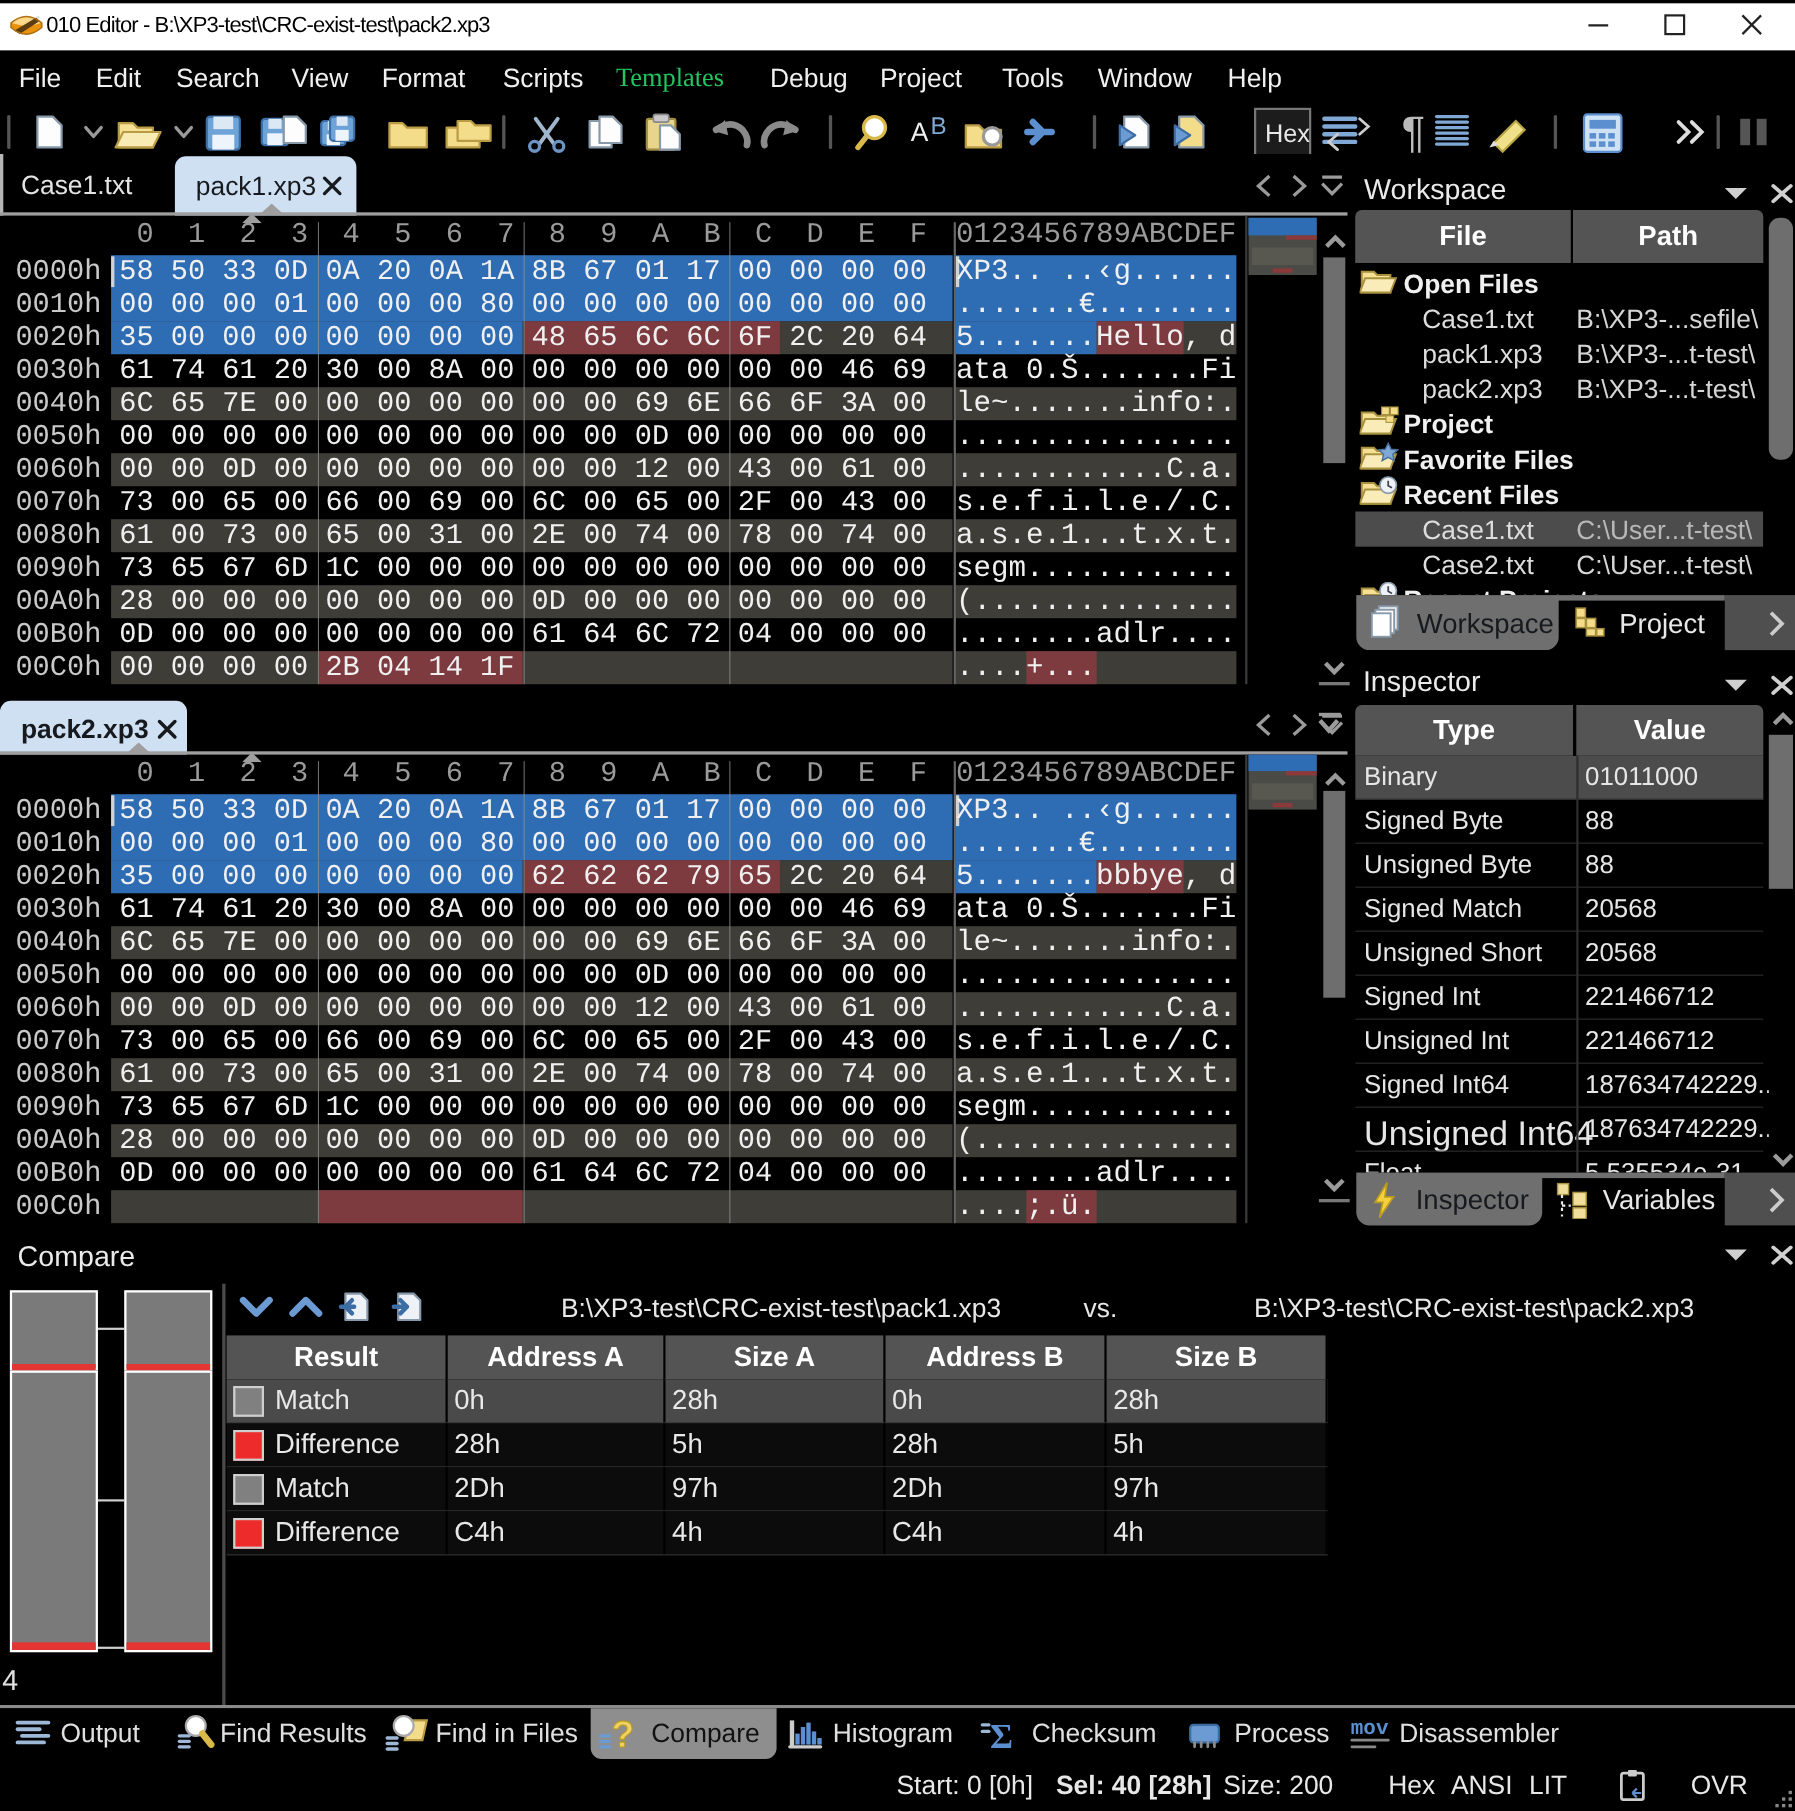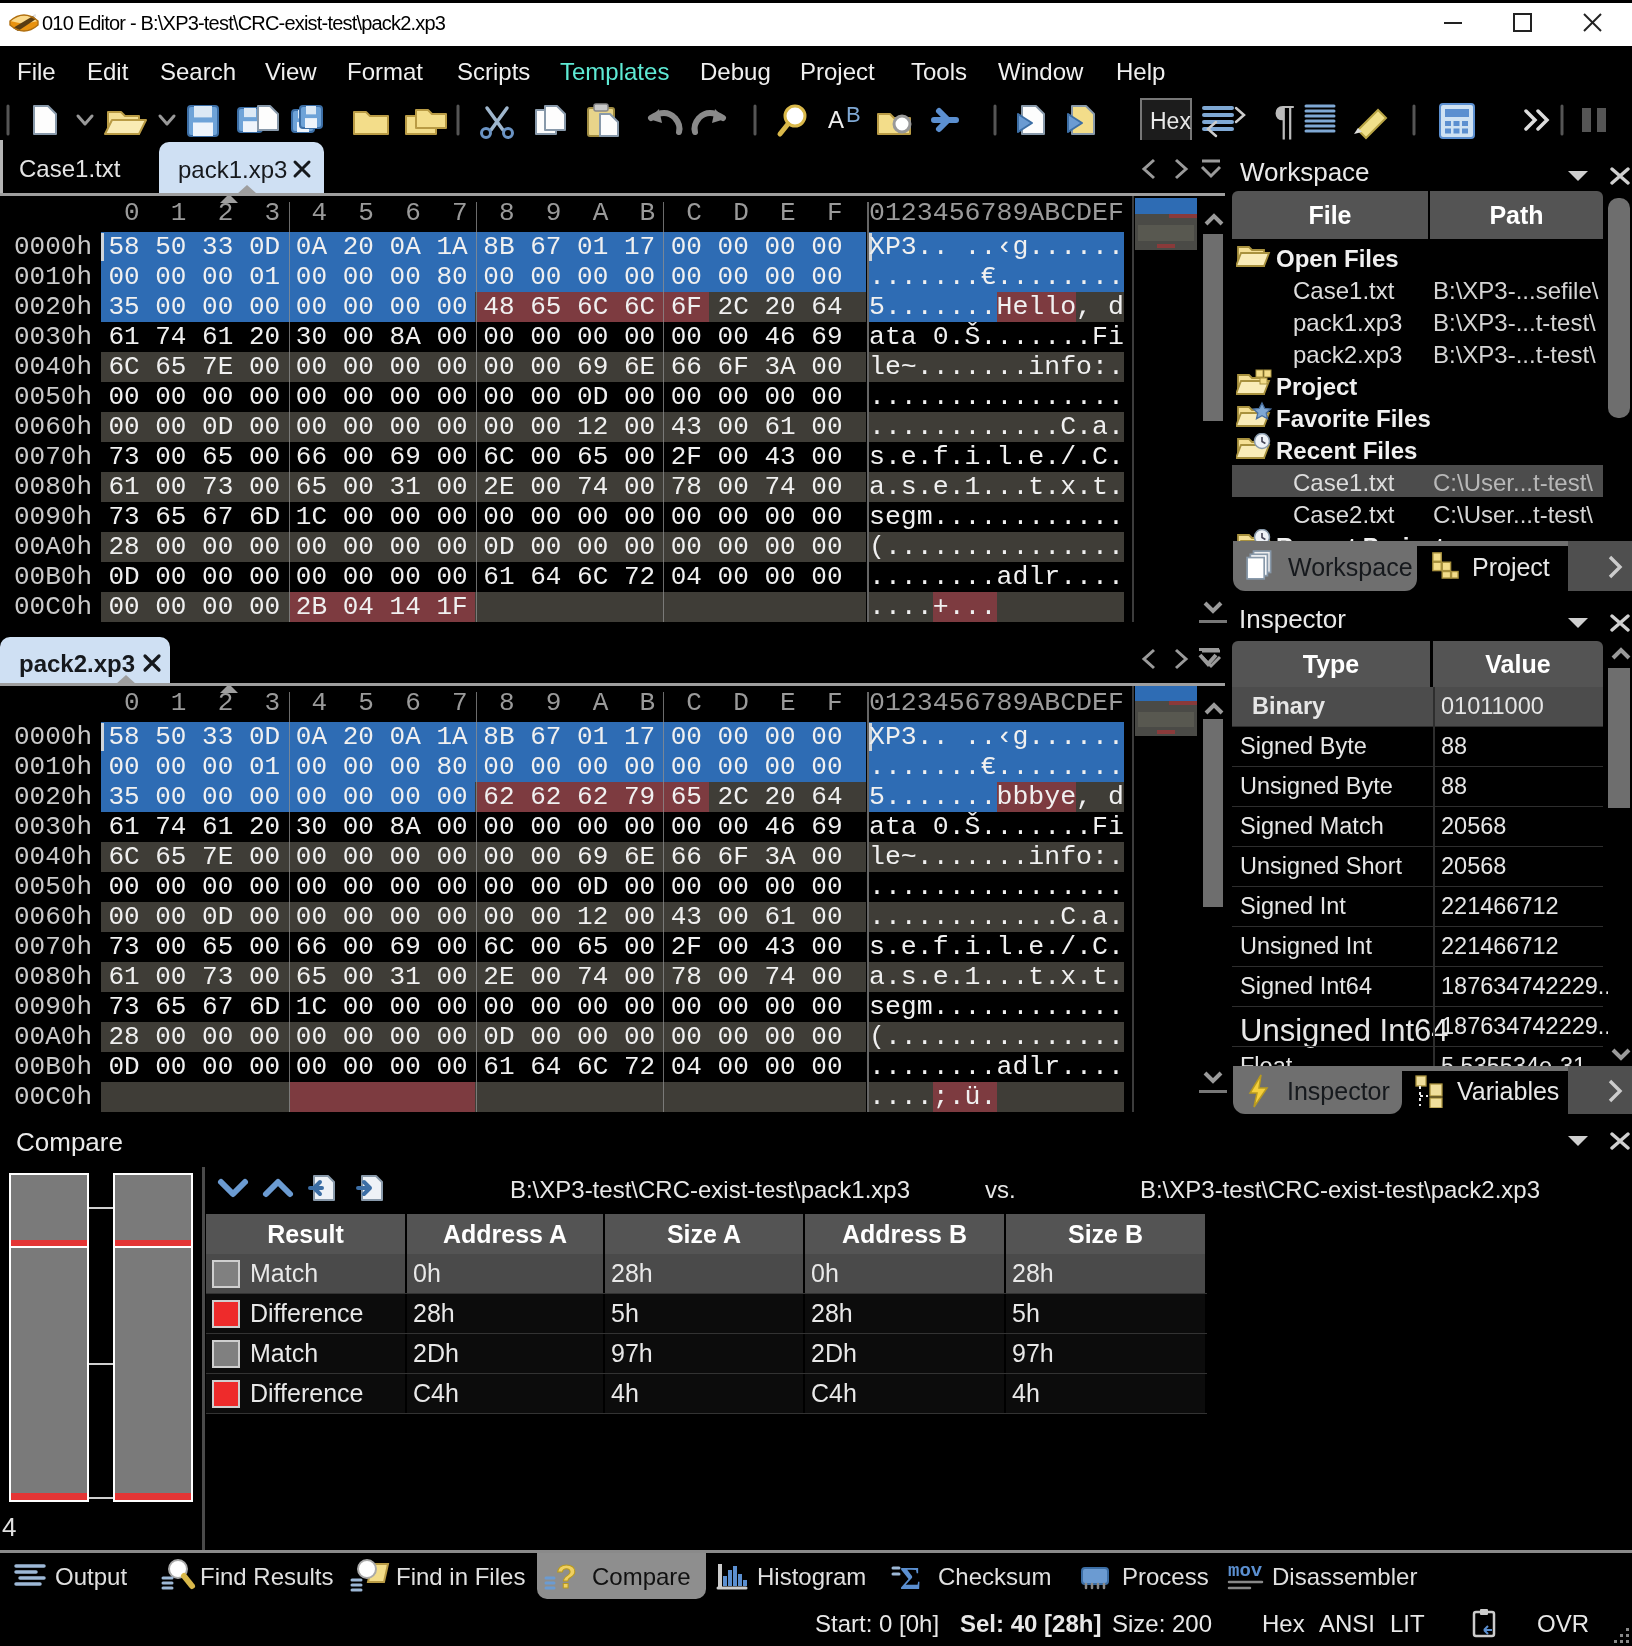--- a/index.html
+++ b/index.html
@@ -26,21 +26,21 @@
       <line x1="154" y1="4" x2="171" y2="21" stroke="#222" stroke-width="2"></line>
       <line x1="171" y1="4" x2="154" y2="21" stroke="#222" stroke-width="2"></line>
     </svg>
 <div style="position:absolute;left:0px;top:46px;width:1632px;height:50px;background:#000;"></div>
 <div style="position:absolute;left:17px;top:58px;font-size:24px;color:#f0f0f0;">File</div>
 <div style="position:absolute;left:87px;top:58px;font-size:24px;color:#f0f0f0;">Edit</div>
 <div style="position:absolute;left:160px;top:58px;font-size:24px;color:#f0f0f0;">Search</div>
 <div style="position:absolute;left:265px;top:58px;font-size:24px;color:#f0f0f0;">View</div>
 <div style="position:absolute;left:347px;top:58px;font-size:24px;color:#f0f0f0;">Format</div>
 <div style="position:absolute;left:457px;top:58px;font-size:24px;color:#f0f0f0;">Scripts</div>
-<div style="position:absolute;left:560px;top:58px;font-size:24px;color:#5eead4;">Templates</div>
+<div style="position:absolute;left:560px;top:58px;font-size:24px;color:#22c55e;font-family:Liberation Serif, serif;">Templates</div>
 <div style="position:absolute;left:700px;top:58px;font-size:24px;color:#f0f0f0;">Debug</div>
 <div style="position:absolute;left:800px;top:58px;font-size:24px;color:#f0f0f0;">Project</div>
 <div style="position:absolute;left:911px;top:58px;font-size:24px;color:#f0f0f0;">Tools</div>
 <div style="position:absolute;left:998px;top:58px;font-size:24px;color:#f0f0f0;">Window</div>
 <div style="position:absolute;left:1116px;top:58px;font-size:24px;color:#f0f0f0;">Help</div>
 <div style="position:absolute;left:0px;top:96px;width:1632px;height:48px;background:#000;"></div>
 <svg style="position:absolute;left:0px;top:96px;width:1632px;height:48px;" viewBox="0 0 1632 48">
 <g stroke-linecap="round" stroke-linejoin="round">
 <line x1="8" y1="10" x2="8" y2="38" stroke="#555" stroke-width="3"></line>
 <path d="M34 10 h14 l8 8 v20 h-22 z" fill="#fdfdfd" stroke="#8899aa" stroke-width="2"></path>
@@ -411,21 +411,21 @@
 <svg style="position:absolute;left:1566px;top:614px;width:70px;height:18px;" viewBox="0 0 70 18">
       <path d="M2 4 l10 10 l10 -10 z" fill="#cfcfcf"></path>
       <path d="M46 2 L62 16 M62 2 L46 16" stroke="#cfcfcf" stroke-width="3.4" stroke-linecap="round"></path>
     </svg>
 <div style="position:absolute;left:1232px;top:641px;width:198px;height:46px;background:#545454;border-radius:6px 0 0 0;"></div>
 <div style="position:absolute;left:1433px;top:641px;width:170px;height:46px;background:#545454;border-radius:0 6px 0 0;"></div>
 <div style="position:absolute;left:1232px;top:641px;width:198px;height:46px;font-size:25px;font-weight:700;color:#fff;text-align:center;line-height:46px;">Type</div>
 <div style="position:absolute;left:1433px;top:641px;width:170px;height:46px;font-size:25px;font-weight:700;color:#fff;text-align:center;line-height:46px;">Value</div>
 <div style="position:absolute;left:1232px;top:687px;width:376px;height:379px;overflow:hidden;">
 <div style="position:absolute;left:0px;top:0px;width:371px;height:40px;background:#4c4c4c;"></div>
-<div style="position:absolute;left:20px;top:6px;font-size:23.5px;color:#e6e6e6;font-weight:bold;">Binary</div>
+<div style="position:absolute;left:8px;top:6px;font-size:23.5px;color:#e6e6e6;">Binary</div>
 <div style="position:absolute;left:209px;top:6px;font-size:23.5px;color:#e6e6e6;">01011000</div>
 <div style="position:absolute;left:0px;top:39.2px;width:371px;height:1px;background:#2e2e2e;"></div>
 <div style="position:absolute;left:8px;top:46px;font-size:23.5px;color:#e6e6e6;">Signed Byte</div>
 <div style="position:absolute;left:209px;top:46px;font-size:23.5px;color:#e6e6e6;">88</div>
 <div style="position:absolute;left:0px;top:79.2px;width:371px;height:1px;background:#2e2e2e;"></div>
 <div style="position:absolute;left:8px;top:86px;font-size:23.5px;color:#e6e6e6;">Unsigned Byte</div>
 <div style="position:absolute;left:209px;top:86px;font-size:23.5px;color:#e6e6e6;">88</div>
 <div style="position:absolute;left:0px;top:119.2px;width:371px;height:1px;background:#2e2e2e;"></div>
 <div style="position:absolute;left:8px;top:126px;font-size:23.5px;color:#e6e6e6;">Signed Match</div>
 <div style="position:absolute;left:209px;top:126px;font-size:23.5px;color:#e6e6e6;">20568</div>

